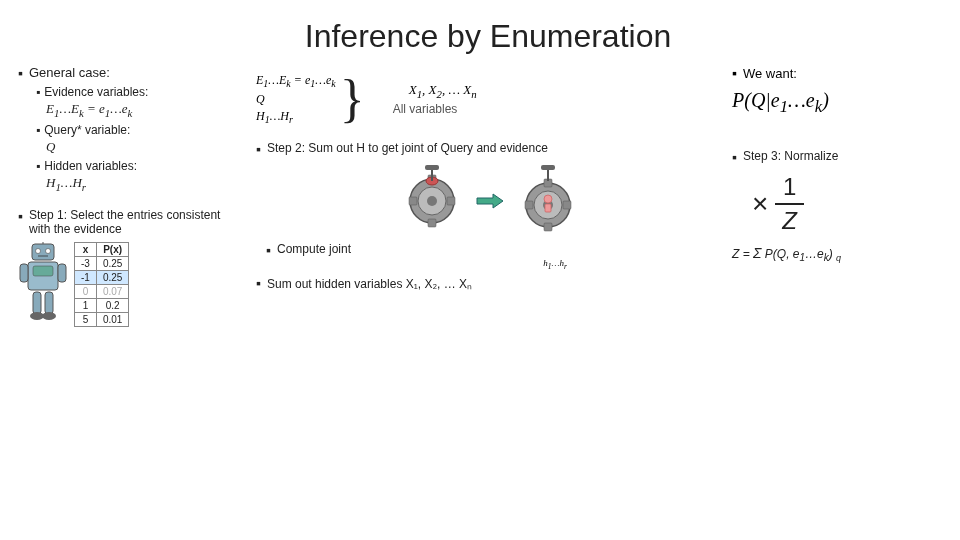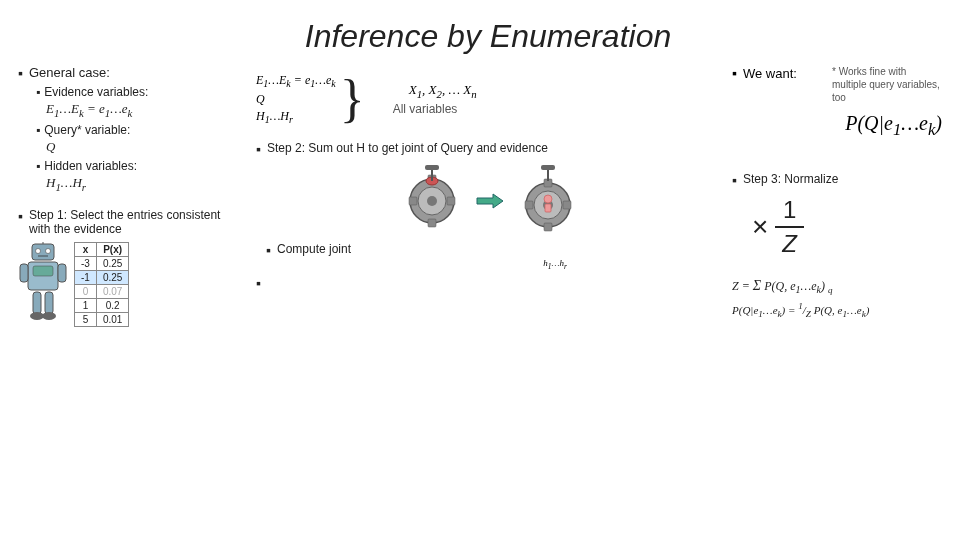--- a/index.html
+++ b/index.html
@@ -12,21 +12,20 @@
       overflow: hidden;
       position: relative;
     }
 
     .page-title {
       text-align: center;
       font-size: 32px;
       font-weight: normal;
       padding: 18px 0 10px 16px;
       color: #222;
-      font-style: italic;
     }
 
     .main-content {
       display: flex;
       flex-direction: row;
       padding: 0 18px;
       gap: 8px;
       height: calc(540px - 72px);
     }
 
@@ -452,59 +451,56 @@
         <span class="bullet">▪</span>
         <span>Compute joint</span>
       </div>
 
       <div style="text-align:center; font-size:9px; margin-bottom:2px; margin-left:130px; font-family:'Times New Roman',serif; font-style:italic;">
         h<sub>1</sub>…h<sub>r</sub>
       </div>
 
       <div class="sum-out-label">
         <span class="bullet">▪</span>
+        <span>Sum out hidden variables X₁, X₂, … Xₙ</span>
       </div>
     </div>
   </div>
 
   <div class="right-col">
 
     <div style="display:flex; align-items:flex-start; justify-content:space-between;">
       <div style="display:flex; align-items:center; gap:4px;">
         <span class="bullet">▪</span>
         <span style="font-size:13px;text-align:right;">We want:</span>
       </div>
-      <div class="works-fine-note">* Works fine with multiple query variables, too</div>
-    </div>
-
-    <div style="text-align:right; margin: 8px 0 4px 0;">
+    </div>
+
+    <div style="text-align:left; margin: 8px 0 4px 0;">
       <div style="font-style:italic; font-family:'Times New Roman',serif; font-size:20px;">
         <i>P</i>(<i>Q</i>|<i>e</i><sub>1</sub>…<i>e</i><sub>k</sub>)
       </div>
     </div>
 
     <div class="step3-block">
       <div class="step3-label">
         <span class="bullet">▪</span>
         <span>Step 3: Normalize</span>
       </div>
 
       <div class="fraction-display">
         <span class="times-symbol">×</span>
         <div class="frac">
           <span class="frac-num">1</span>
           <span class="frac-den">Z</span>
         </div>
       </div>
 
       <div class="z-formula-area">
-        <div style="font-family:Liberation Serif, serif; font-size:12px; margin-top:20px;">
+        <div style="font-family:Liberation Sans, sans-serif; font-size:12px; margin-top:10px;">
           <i>Z</i> = <span style="font-size:14px;">Σ</span> <i>P</i>(<i>Q</i>, <i>e</i><sub>1</sub>…<i>e</i><sub>k</sub>)
           <sub style="font-size:9px;">q</sub>
         </div>
-        <div style="font-family:'Times New Roman',serif; font-size:11px; margin-top:6px;">
-          <i>P</i>(<i>Q</i>|<i>e</i><sub>1</sub>…<i>e</i><sub>k</sub>) = <sup>1</sup>/<sub><i>Z</i></sub> <i>P</i>(<i>Q</i>, <i>e</i><sub>1</sub>…<i>e</i><sub>k</sub>)
-        </div>
       </div>
     </div>
   </div>
 
 </div>
 
 </body></html>

